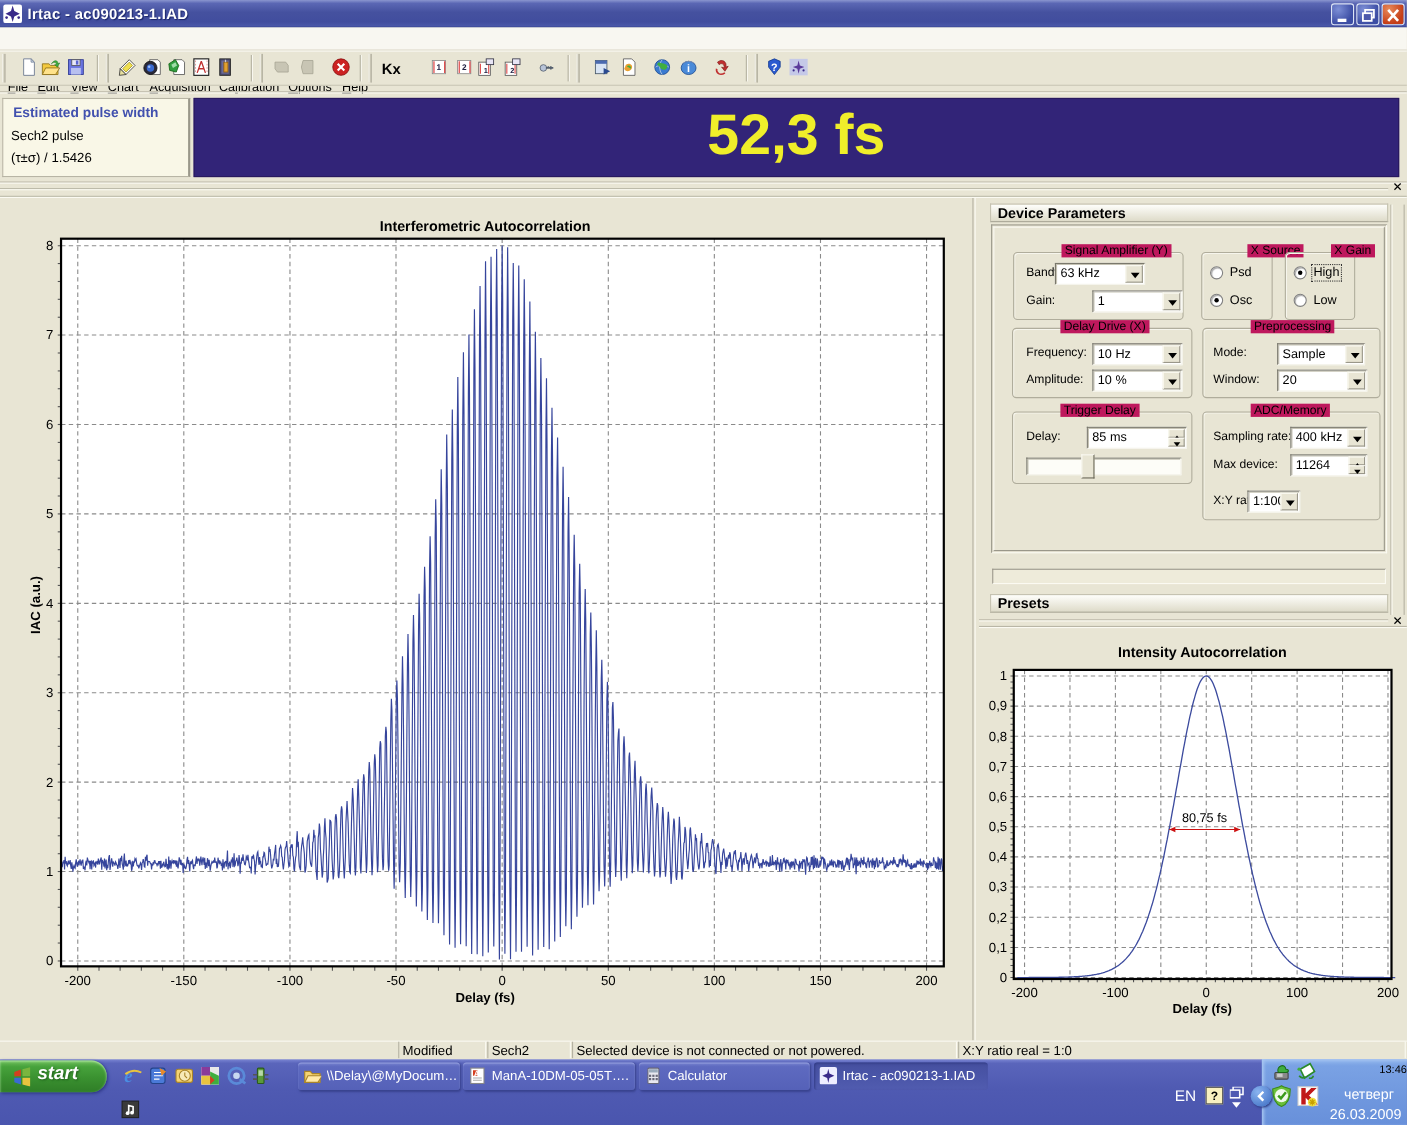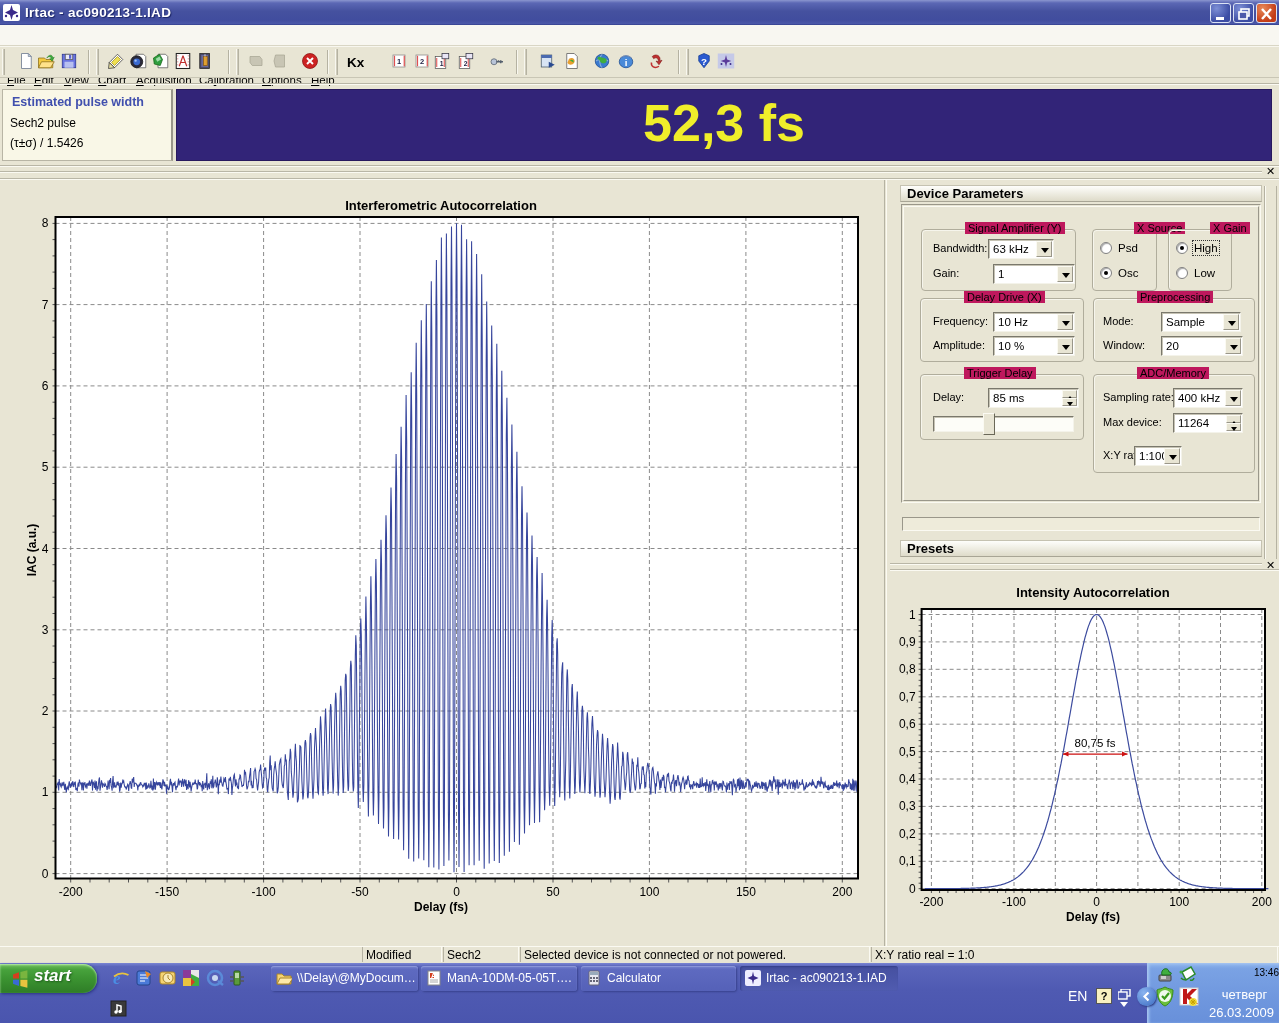--- a/index.html
+++ b/index.html
@@ -560,21 +560,21 @@
 <div class="vline" style="left:1276px;top:186px;height:373px"></div>
 
 <div class="phdr" style="top:185px">Device Parameters</div>
 
 <div class="sunken" style="left:901px;top:204px;width:360px;height:299px"></div>
 <div class="sunken" style="left:903px;top:206px;width:356px;height:295px;border-color:#fbfaf2 #9a978a #9a978a #fbfaf2"></div>
 
 <div class="group" style="left:921px;top:229px;width:155px;height:62px"></div>
 <div class="glabel" style="left:929px;top:222px">Signal Amplifier (Y)</div>
 <div class="flabel" style="left:933px;top:242px">Bandwidth:</div>
-<div class="combo" style="left:988px;top:239px;width:66px">
+<div class="combo" style="left:959px;top:239px;width:82px">
     <span class="cval">63 kHz</span>
     <span class="cbtn"></span>
   </div>
 <div class="flabel" style="left:933px;top:267px">Gain:</div>
 <div class="combo" style="left:993px;top:264px;width:82px">
     <span class="cval">1</span>
     <span class="cbtn"></span>
   </div>
 
 <div class="group" style="left:1092px;top:229px;width:65px;height:62px"></div>

